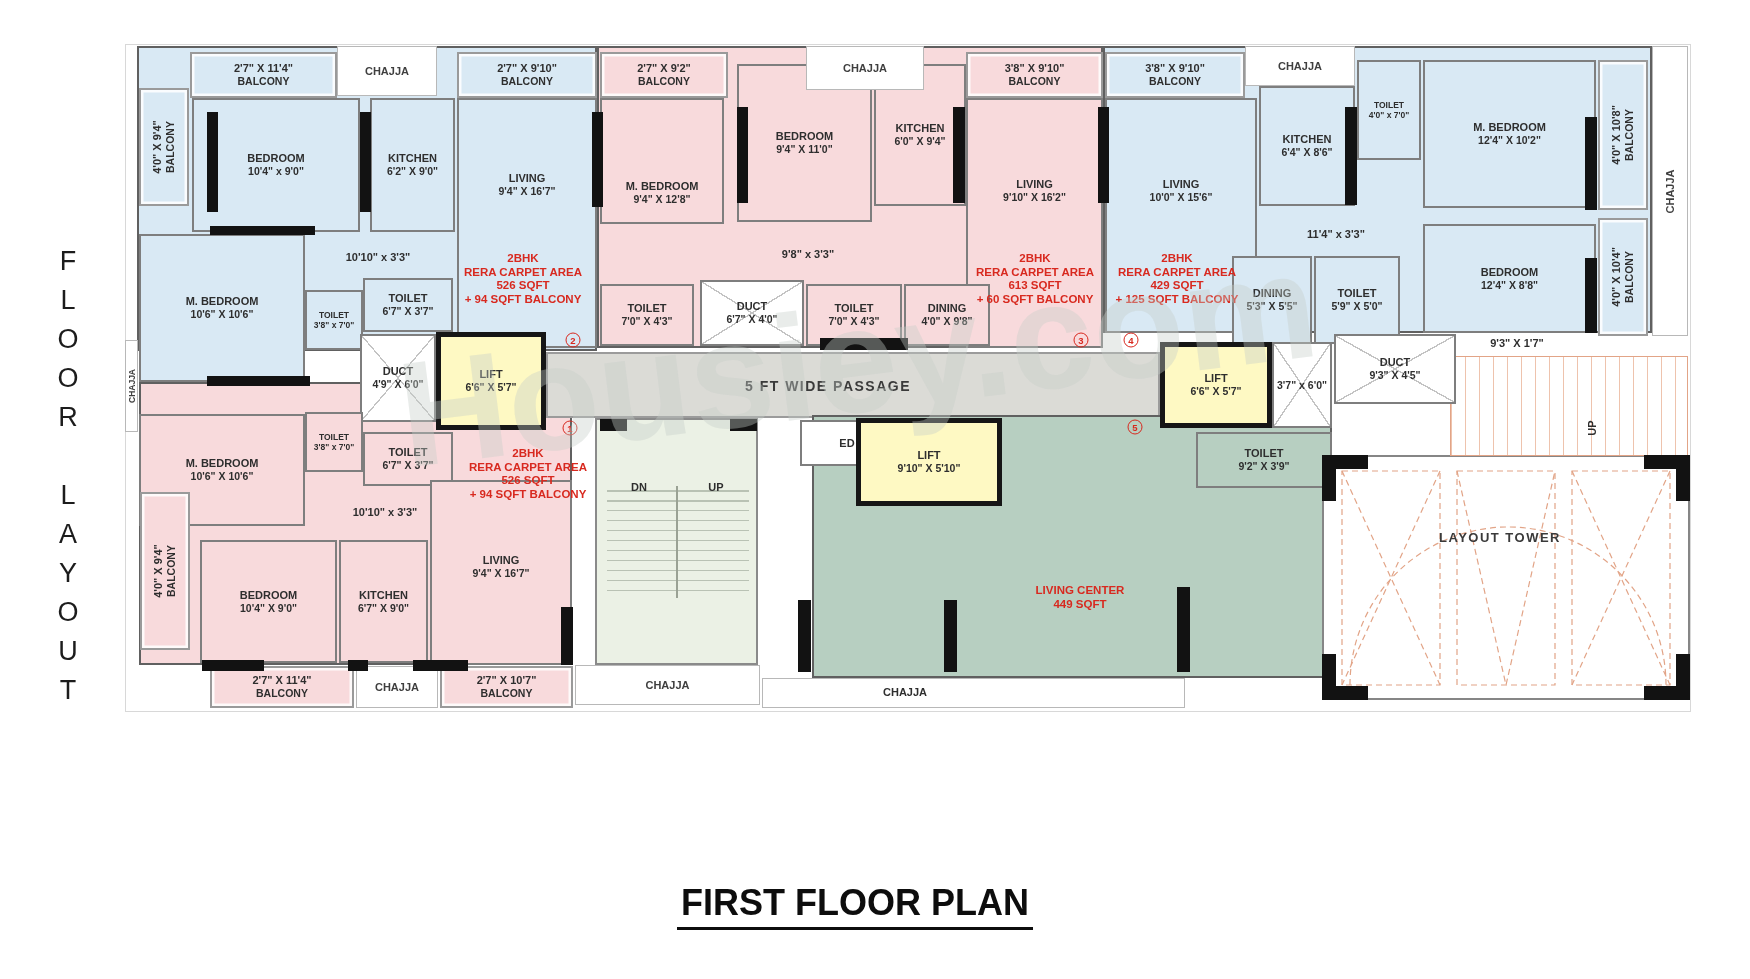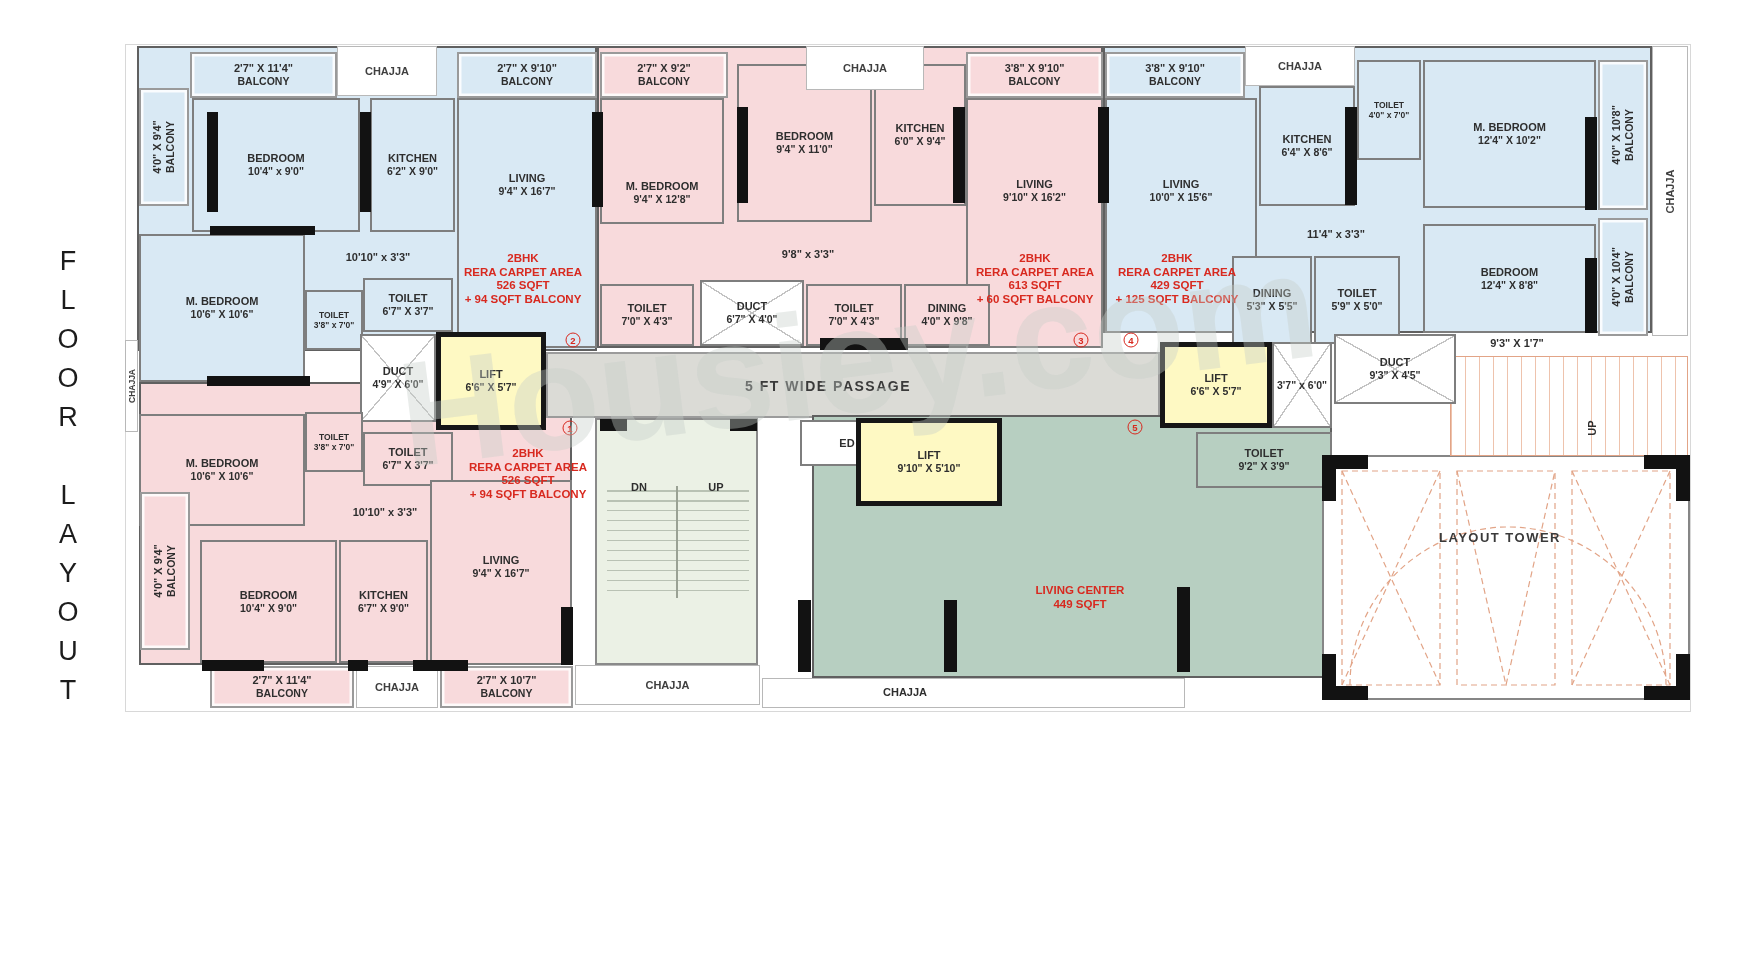--- a/index.html
+++ b/index.html
@@ -39,20 +39,21 @@
   #side-title{position:absolute;left:52px;top:246px;writing-mode:vertical-lr;text-orientation:upright;font-size:27px;letter-spacing:9px;color:#1c1c1c;font-weight:400;}
   #main-title{position:absolute;left:855px;top:882px;transform:translateX(-50%);font-size:36px;font-weight:700;color:#0d0d0d;border-bottom:3.5px solid #0d0d0d;padding:0 4px 3px 4px;white-space:nowrap;}
   #watermark{position:absolute;left:400px;top:330px;font-size:150px;font-weight:700;color:rgba(196,206,199,0.38);transform:rotate(-7deg);transform-origin:left center;white-space:nowrap;pointer-events:none;z-index:50;}
   svg.parkart{position:absolute;}
 </style>
 </head>
 <body>
 
 <div id="plan">
   <div id="side-title">FLOOR LAYOUT</div>
+  <div id="main-title">FIRST FLOOR PLAN</div>
   <div class="base f-none" style="left: 125px; top: 44px; width: 1566px; height: 668px;"></div>
     <div class="base f-blue" style="left: 137px; top: 46px; width: 460px; height: 305px;"></div>
     <div class="base f-pink" style="left: 597px; top: 46px; width: 506px; height: 302px;"></div>
     <div class="base f-blue" style="left: 1103px; top: 46px; width: 549px; height: 287px;"></div>
     <div class="base f-pink" style="left: 139px; top: 382px; width: 433px; height: 283px;"></div>
     <div class="base f-passage" style="left: 546px; top: 352px; width: 614px; height: 66px;"></div>
     <div class="base f-stair" style="left: 595px; top: 418px; width: 163px; height: 247px;"></div>
     <div class="base f-green" style="left: 812px; top: 415px; width: 520px; height: 263px;"></div>
     <div class="base f-parkwhite" style="left: 1322px; top: 455px; width: 368px; height: 245px;"></div>
     <div class="base f-pstair" style="left: 1450px; top: 356px; width: 238px; height: 100px;"></div>

